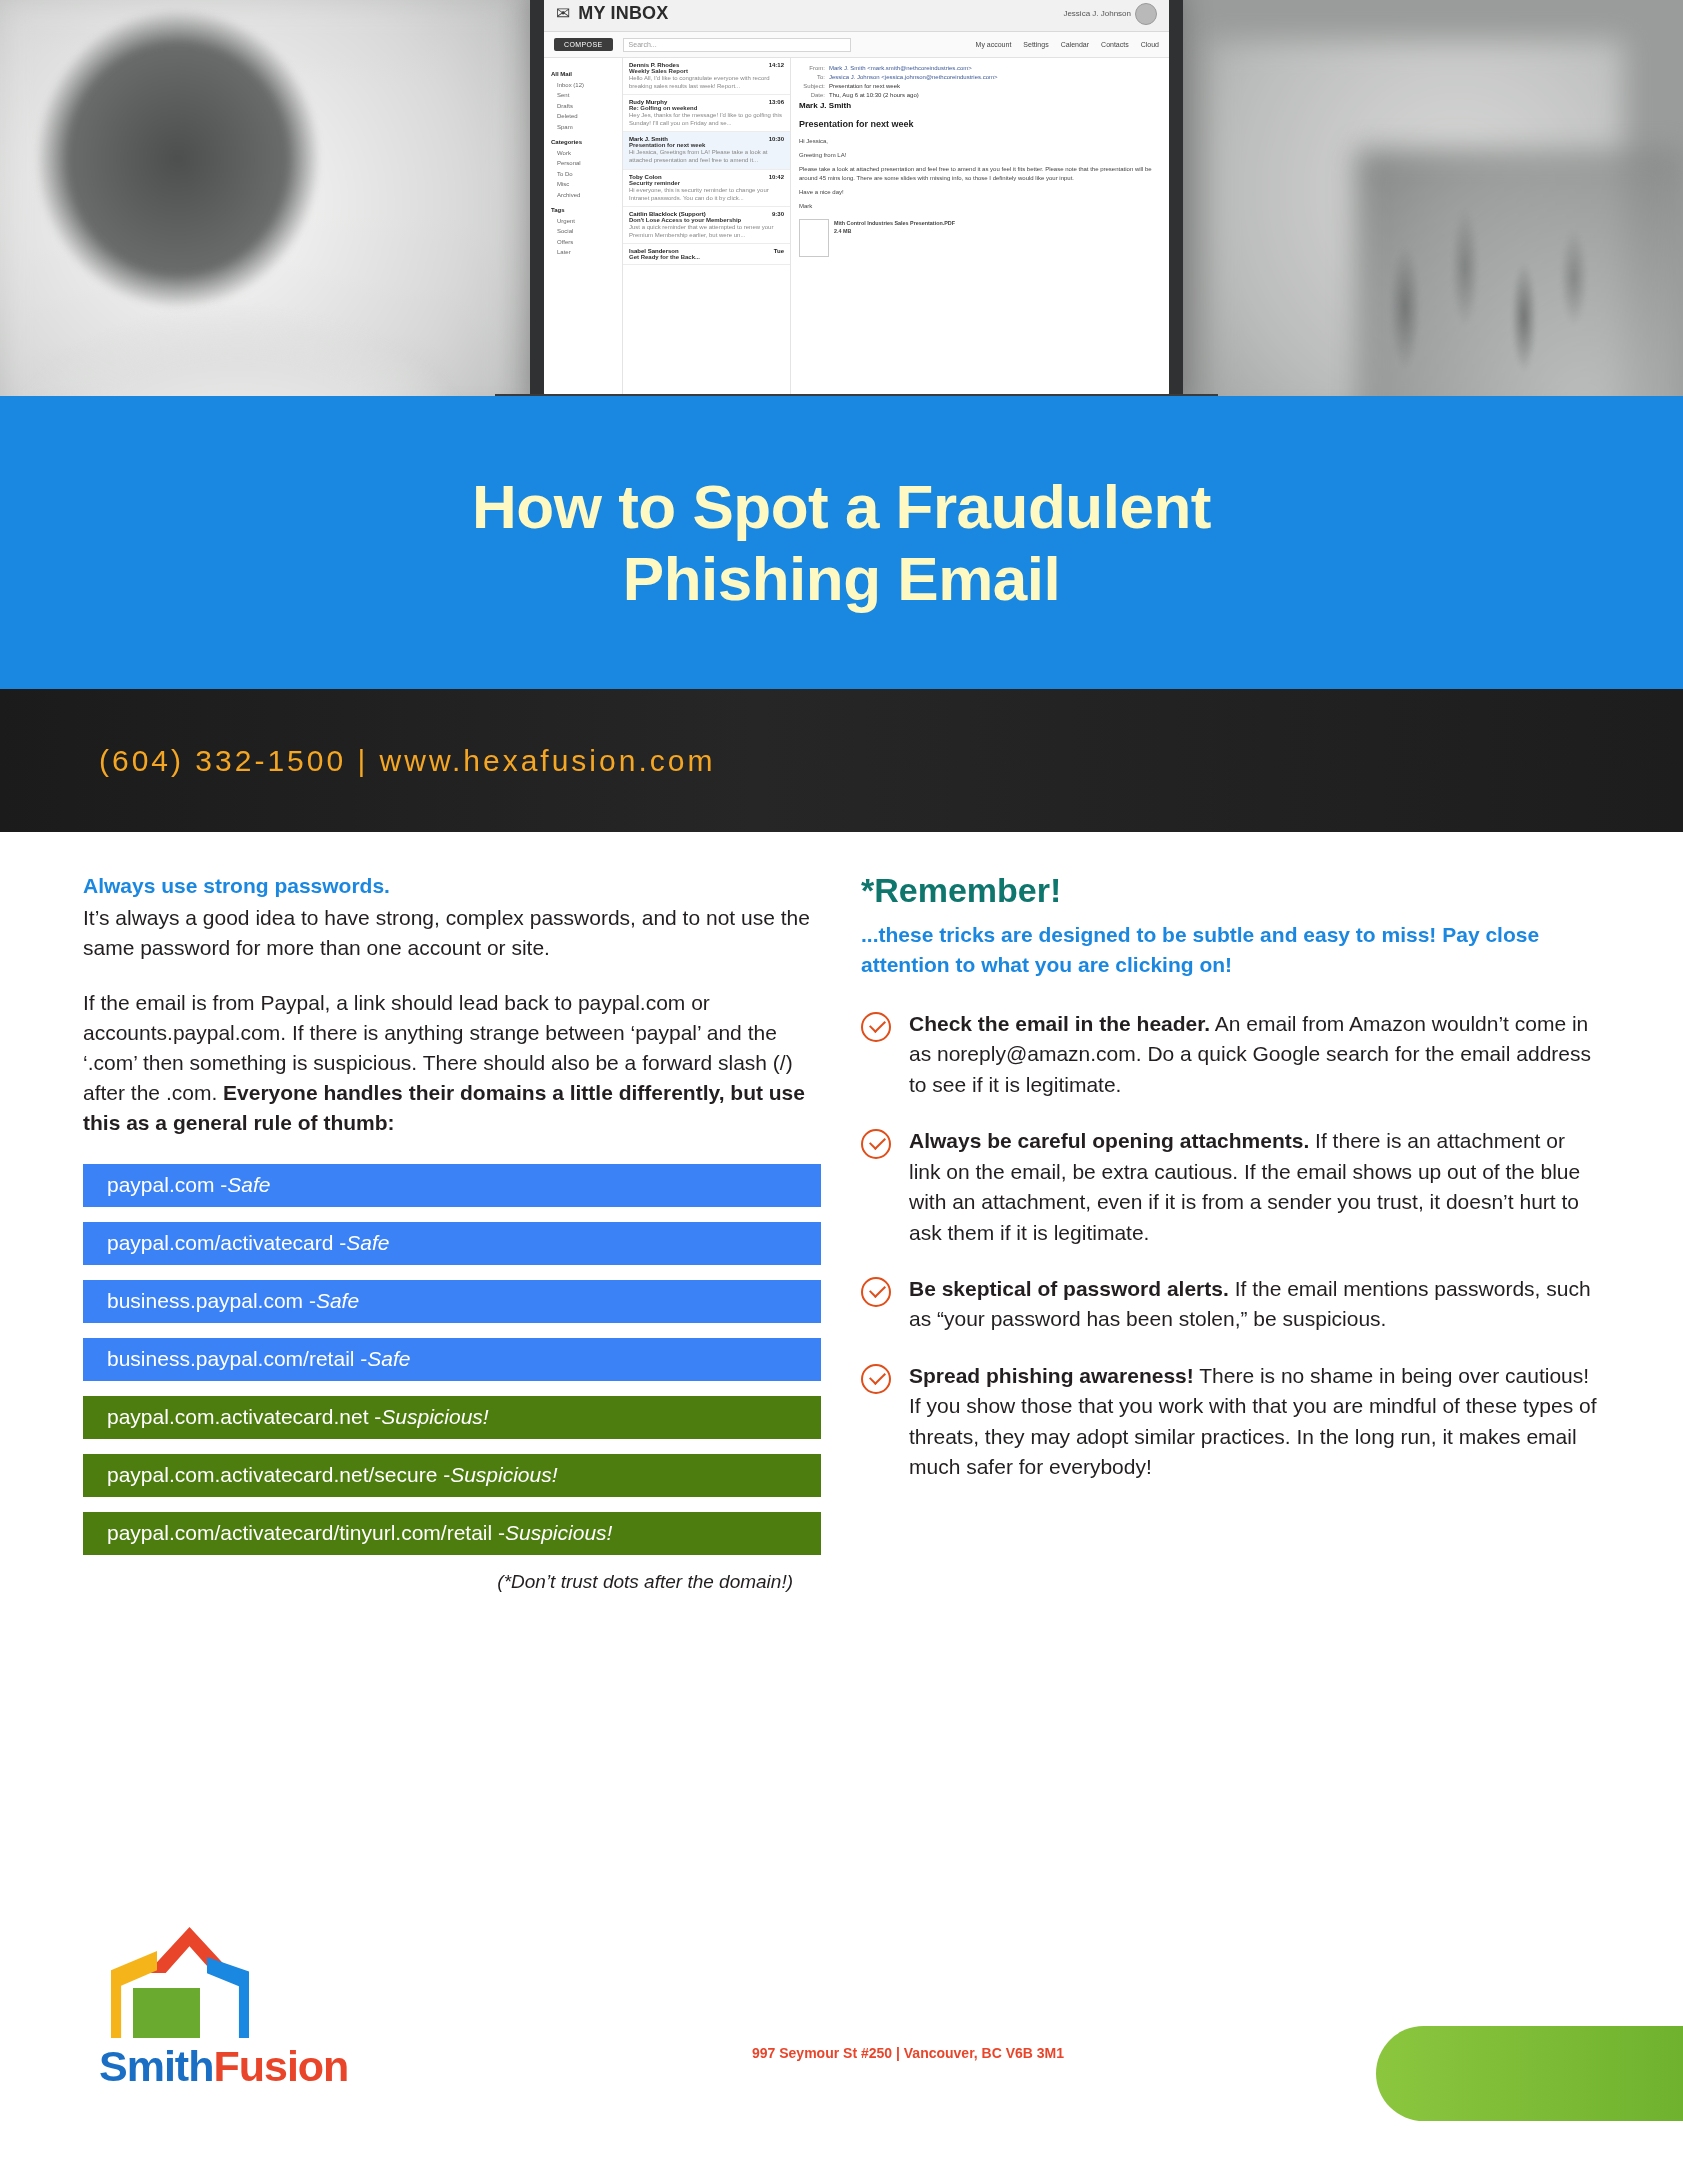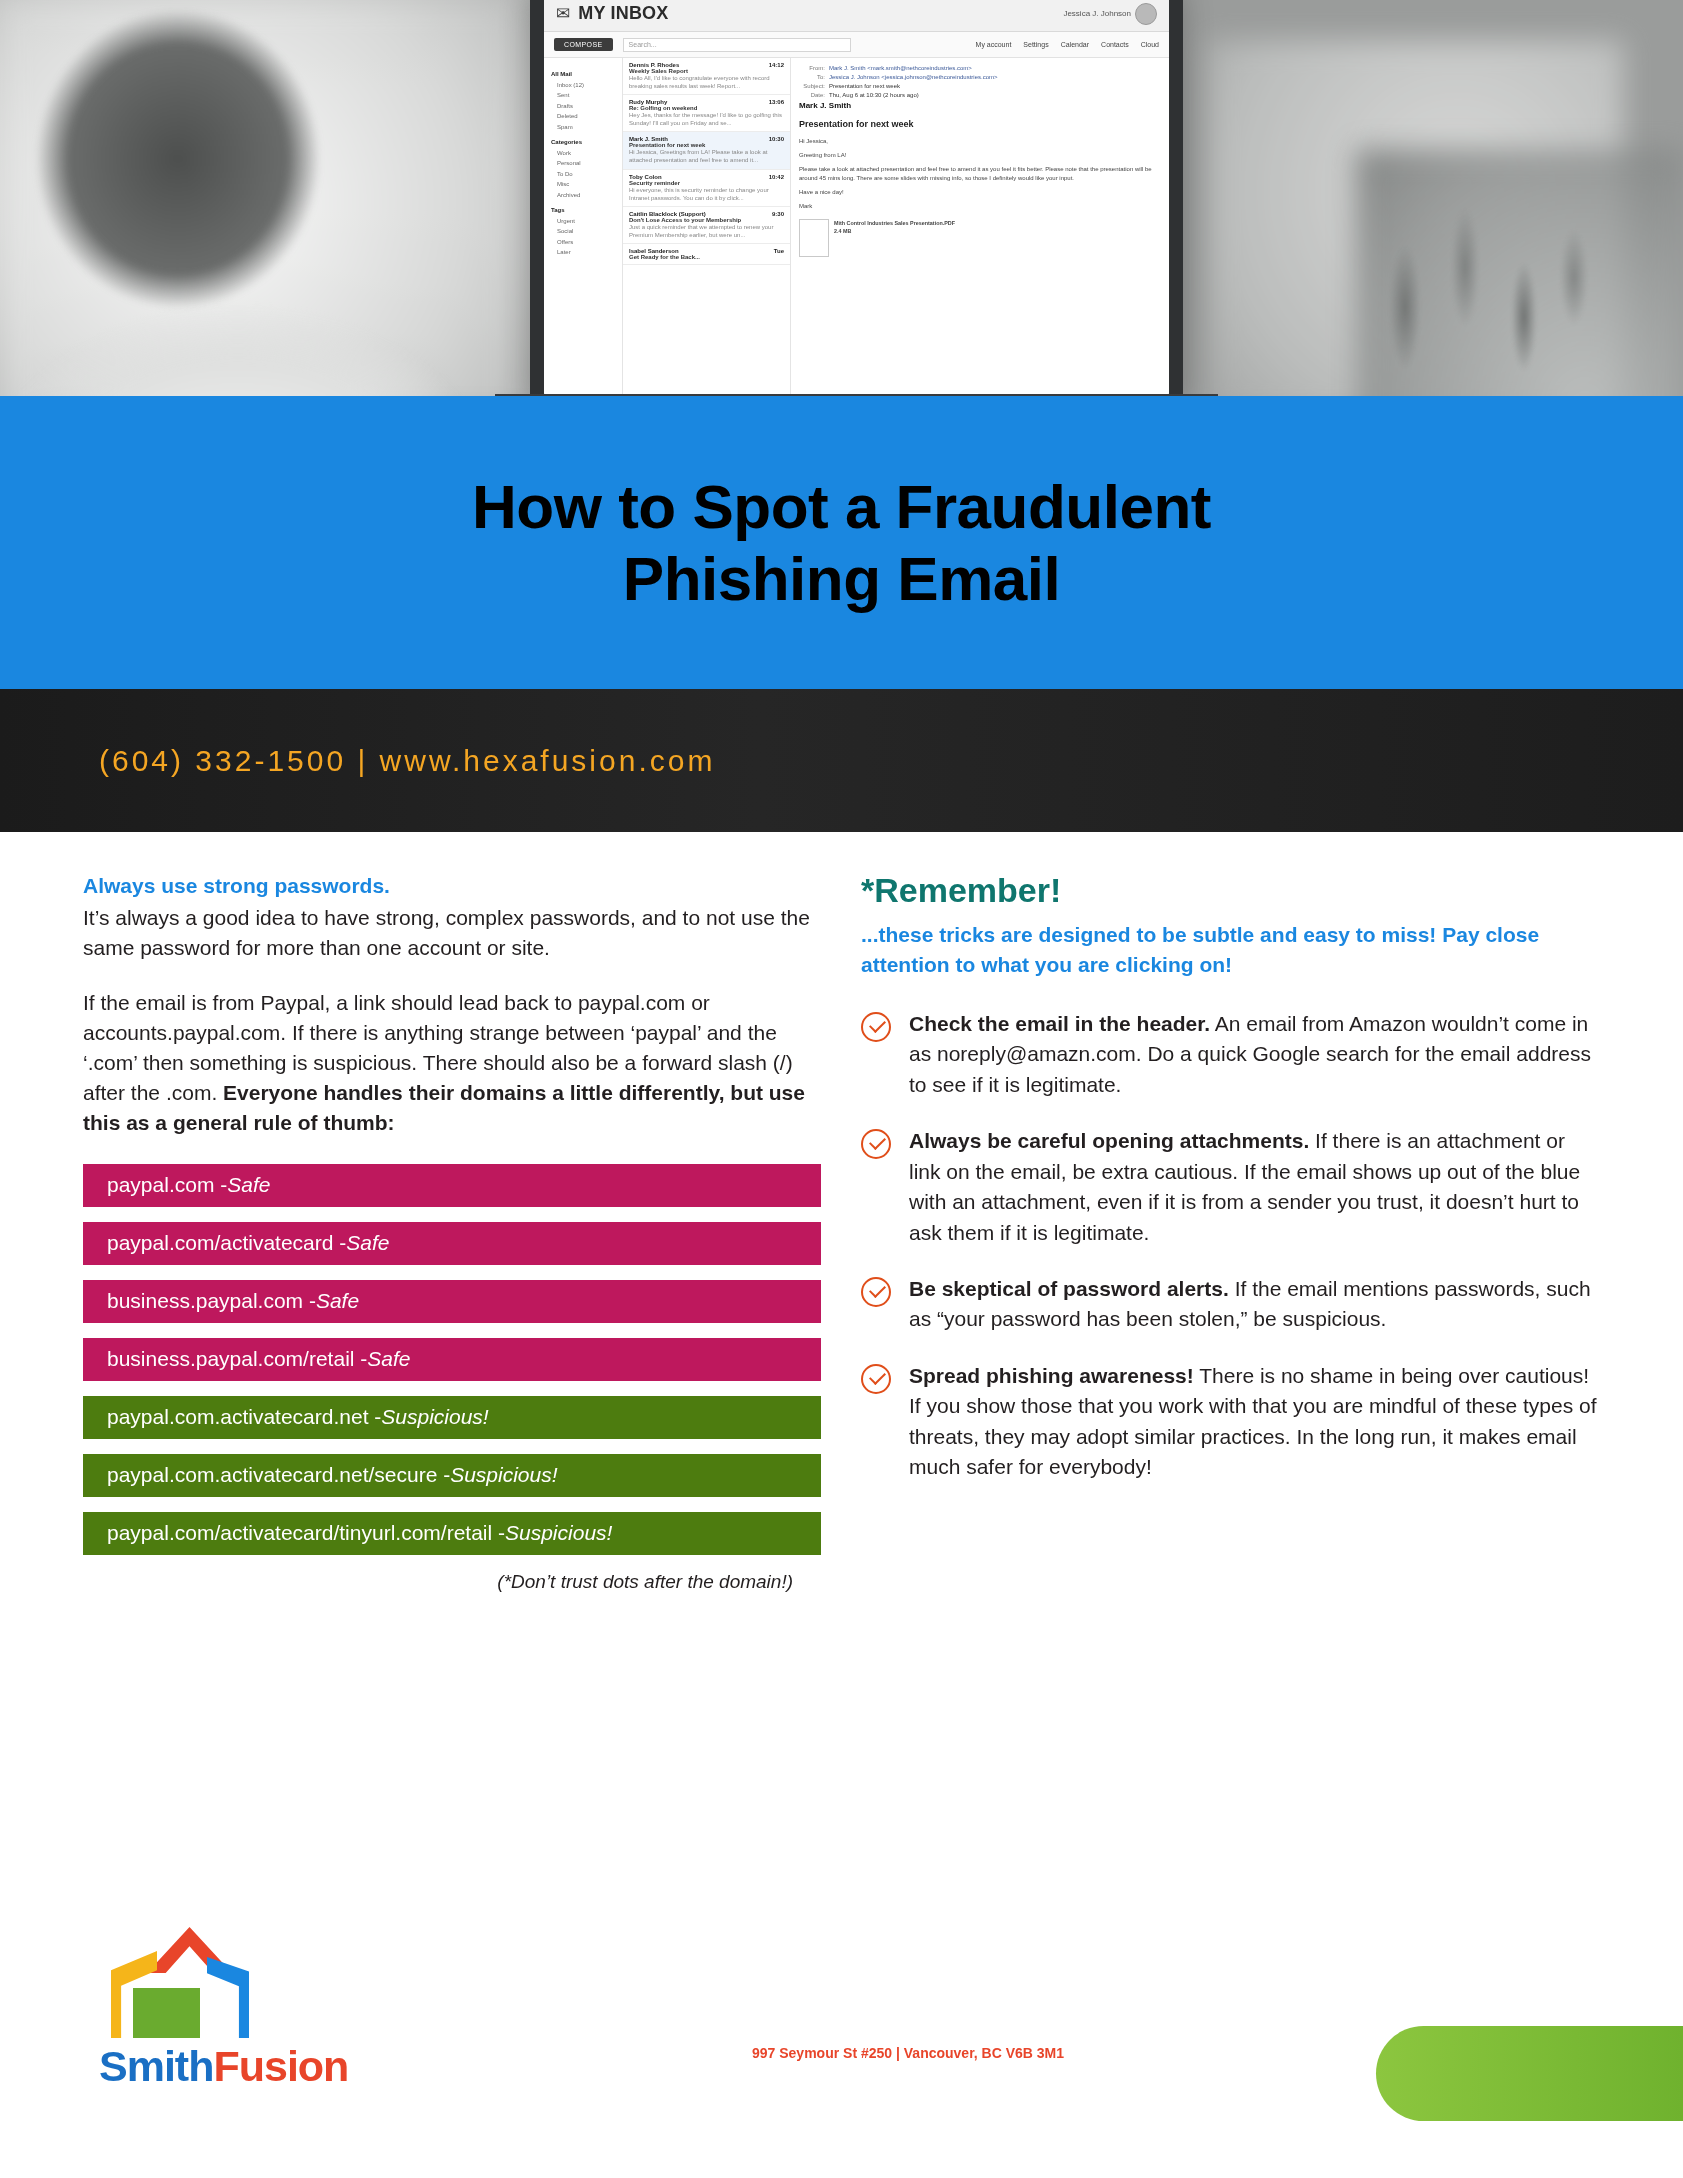--- a/index.html
+++ b/index.html
@@ -123,21 +123,21 @@
     background: linear-gradient(180deg, #3a3c3e, #232527); border-radius: 0 0 10px 10px;
   }
 
   
   .title-band {
     position: absolute; left: 0; top: 396px; width: 1683px; height: 293px;
     background: #1a87e0;
     display: flex; align-items: center; justify-content: center;
   }
   .title-band h1 {
-    margin: 0; color: #000000; font-size: 62px; line-height: 1.16; font-weight: bold;
+    margin: 0; color: #fef9c3; font-size: 62px; line-height: 1.16; font-weight: bold;
     text-align: center; letter-spacing: -0.5px;
   }
 
   
   .contact-band {
     position: absolute; left: 0; top: 689px; width: 1683px; height: 143px;
     background: linear-gradient(90deg, #1b1b1b 0%, #262626 45%, #1d1d1d 100%);
     display: flex; align-items: center;
   }
   .contact-band .contact-text {
@@ -159,21 +159,21 @@
   .lead-body {
     font-size: 21px; line-height: 1.42; color: #231f20; margin: 0 0 26px 0;
   }
   .lead-body b { font-weight: bold; }
 
   .url-list { margin-top: 20px; }
   .url-row {
     height: 43px; margin-bottom: 15px; display: flex; align-items: center;
     padding-left: 24px; font-size: 21px; color: #ffffff;
   }
-  .url-row.safe { background: #be185d; text-align: right; }
+  .url-row.safe { background: #3b82f6; text-align: right; }
   .url-row.susp { background: #4d7c0f; }
   .url-row em { font-style: italic; }
   .url-note {
     text-align: right; font-style: italic; font-size: 19px; color: #231f20; margin-top: 16px; padding-right: 28px;
   }
 
   .remember-title {
     color: #0f766e; font-size: 34px; font-weight: bold; margin: 0 0 10px 0;
   }
   .remember-sub {

